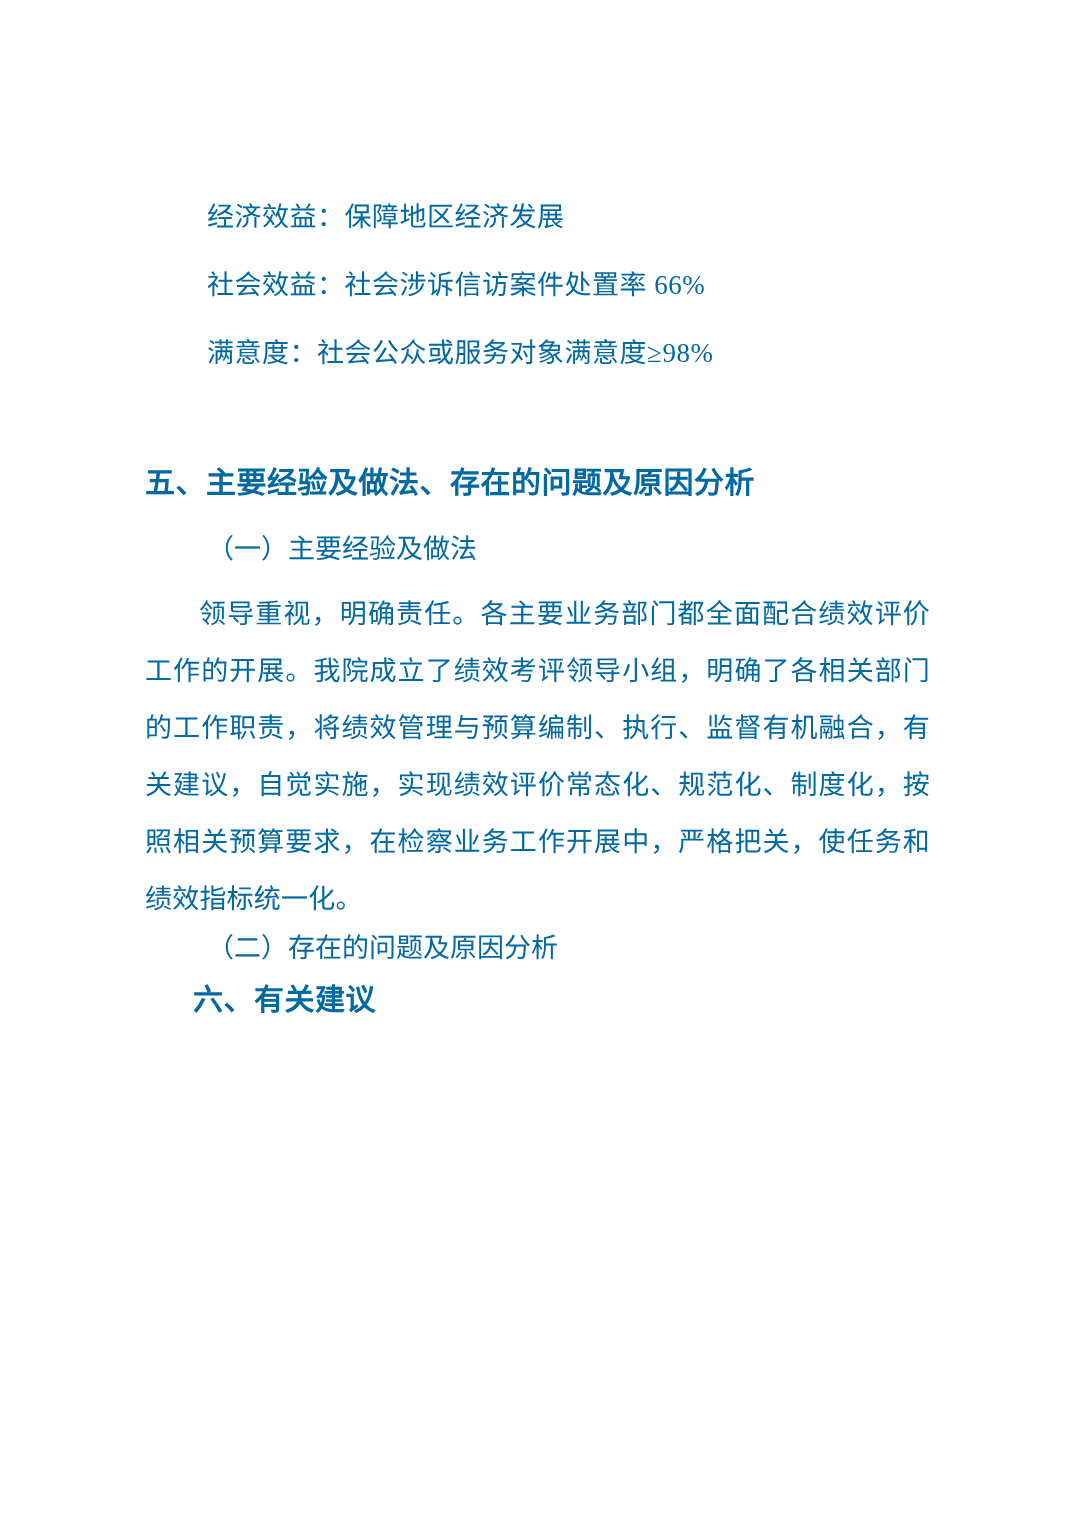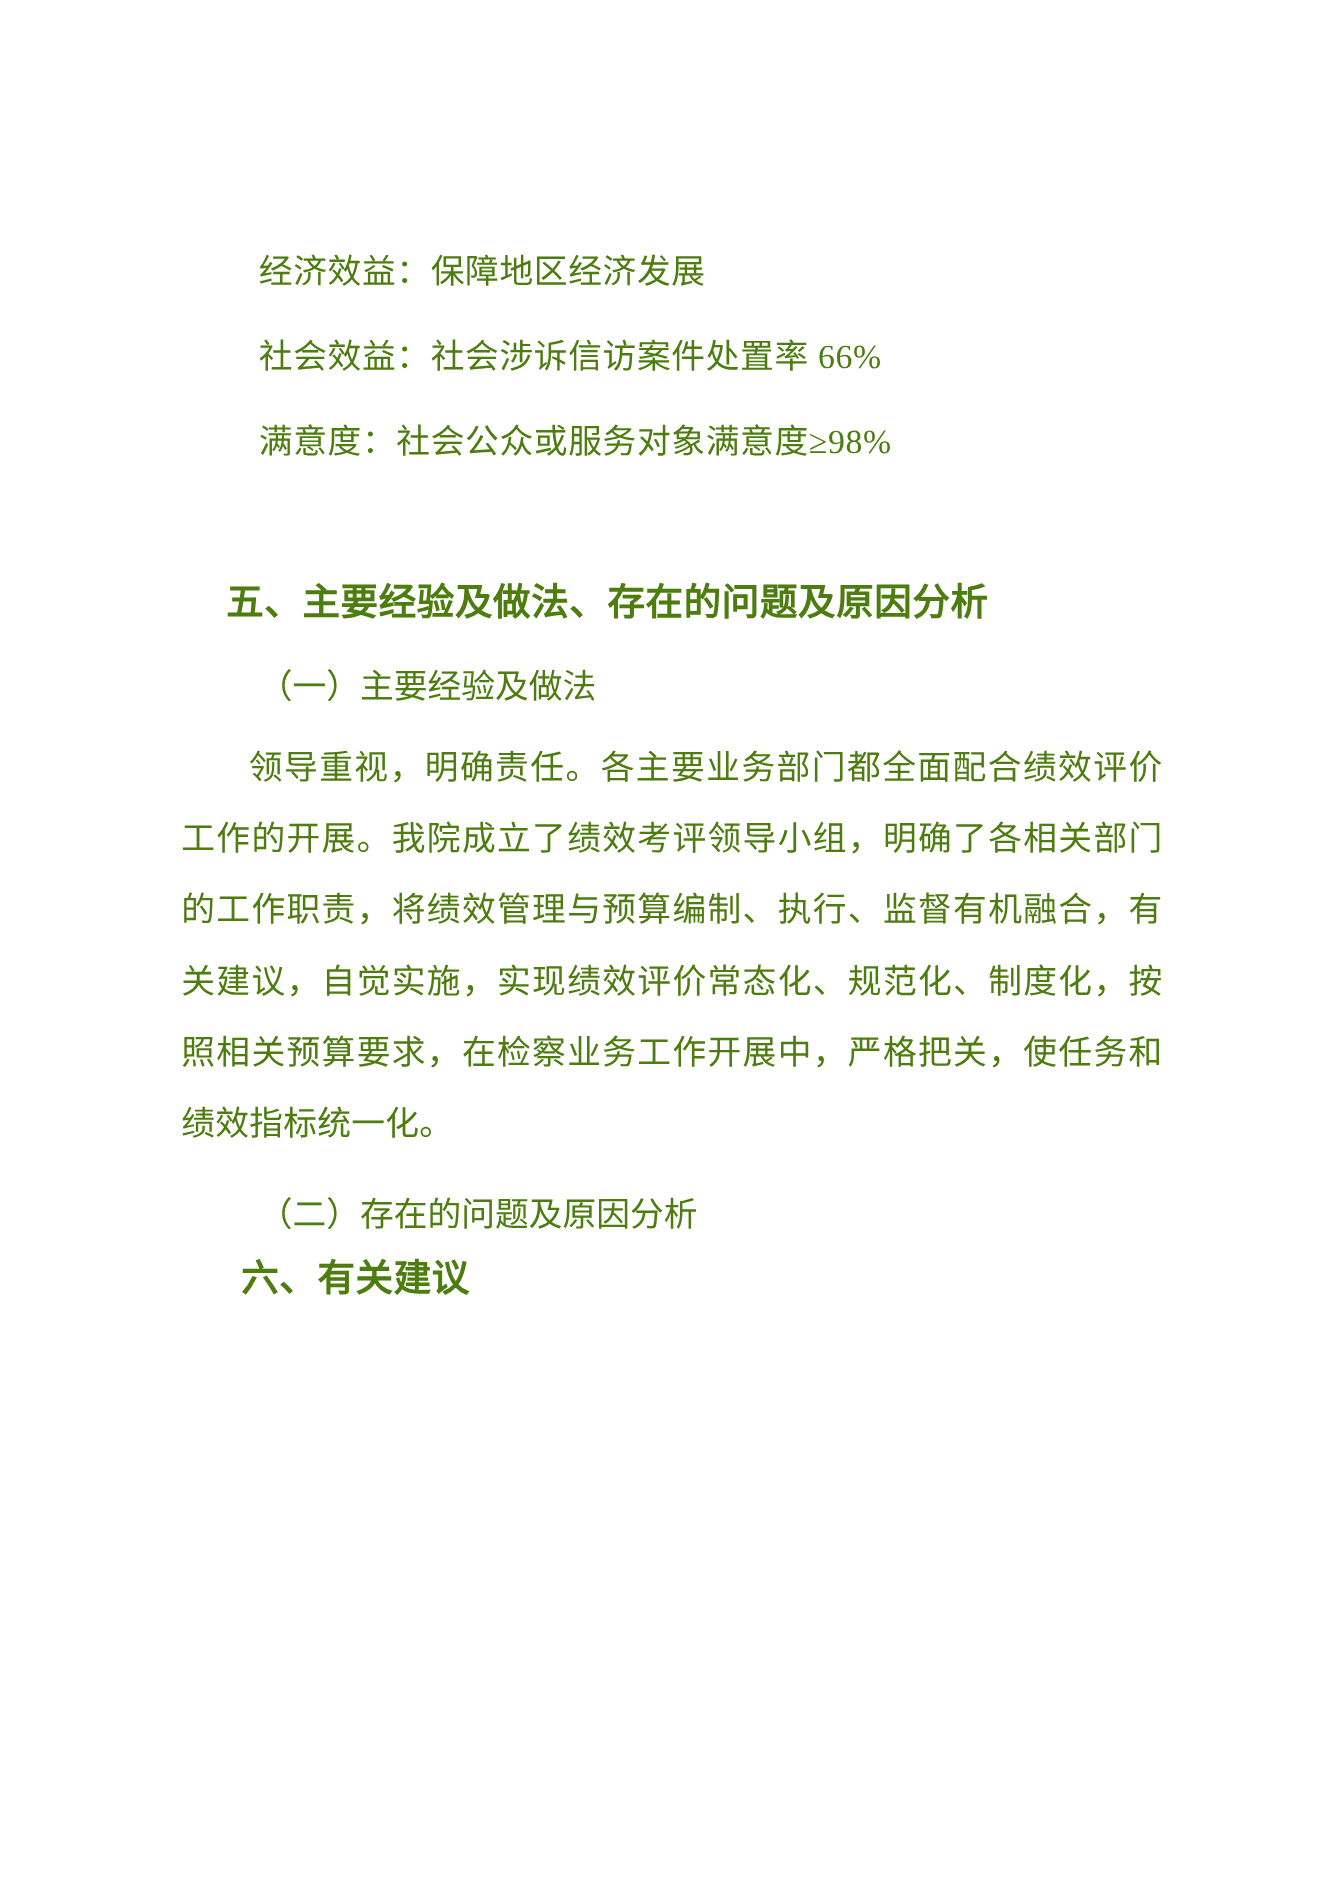--- a/index.html
+++ b/index.html
@@ -9,21 +9,21 @@
   }
   .page {
     position: relative;
     width: 1074px;
     height: 1520px;
     margin: 0 auto;
     background: #ffffff;
     box-sizing: border-box;
     padding: 197px 144px 0 145px;
     font-family: "Liberation Serif", "DejaVu Serif", serif;
-    color: #4d7c0f;
+    color: #0369a1;
     overflow: hidden;
   }
   
   .score-line {
     font-size: 27px;
     line-height: 40px;
     margin: 0 0 28px 0;
     text-indent: 2.3em;
     letter-spacing: 0.5px;
     white-space: nowrap;
@@ -31,21 +31,20 @@
   
   .section-heading {
     font-size: 30px;
     font-weight: bold;
     line-height: 44px;
     margin: 0;
     letter-spacing: 0.5px;
   }
   .section-heading.five {
     margin-top: 88px;
-    margin-left: 36px;
   }
   .section-heading.six {
     margin-top: 10px;
     margin-left: 48px;
   }
   
   .sub-heading {
     font-size: 27px;
     line-height: 40px;
     margin: 24px 0 0 0;
@@ -55,21 +54,21 @@
   .body-paragraph {
     font-size: 27px;
     line-height: 57px;
     margin: 17px 0 0 0;
     text-indent: 2em;
     text-align: justify;
     text-justify: inter-character;
     letter-spacing: 0.2px;
   }
   .sub-heading.second {
-    margin-top: 24px;
+    margin-top: 0;
   }
 </style>
 </head>
 <body>
 
 <div class="page">
 
   <p class="score-line">经济效益：保障地区经济发展</p>
 
   <p class="score-line">社会效益：社会涉诉信访案件处置率 66%</p>

